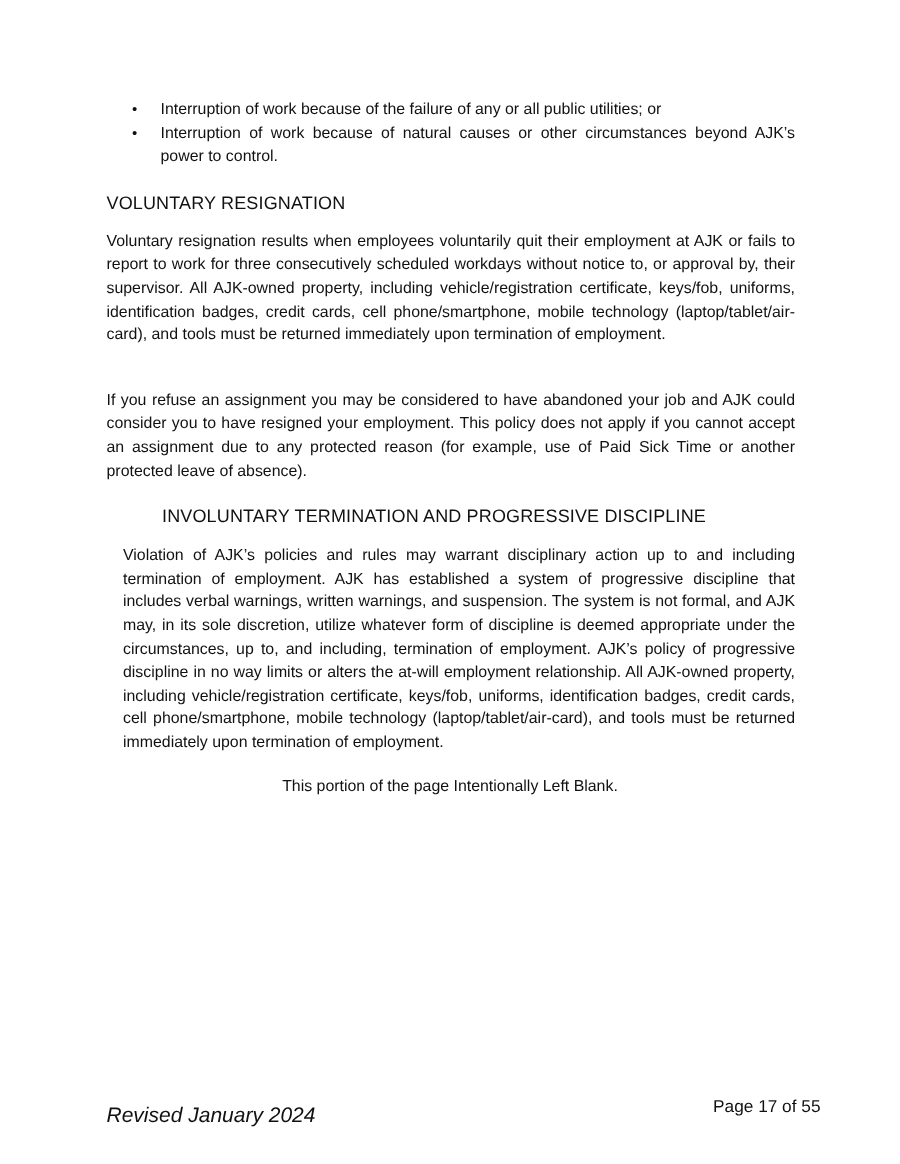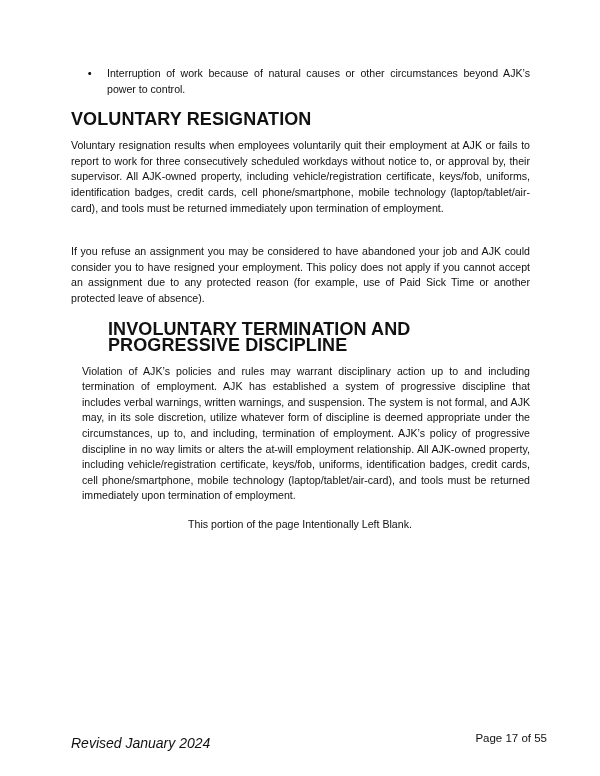--- a/index.html
+++ b/index.html
@@ -40,23 +40,23 @@
       text-align: justify;
     }
     ul.bullets li .bullet {
       position: absolute;
       left: 17px;
       top: 0;
       font-size: 10px;
     }
     h2 {
       margin: 0;
-      font-size: 18px;
+      font-size: 12px;
       line-height: 16px;
-      font-weight: bold;
+      font-weight: normal;
       letter-spacing: 0.1px;
     }
     p {
       margin: 0;
       text-align: justify;
     }
     .h-vol { margin-top: 14px; }
     .p-vol1 { margin-top: 11px; }
     .p-vol2 { margin-top: 28px; }
     .h-inv { margin-top: 14px; padding-left: 37px; }
@@ -84,20 +84,21 @@
     }
   </style>
 </head>
 <body>
 
 <div class="page">
   <div class="content">
     <ul class="bullets">
       <li>
         <span class="bullet">•</span>
+        <span>Interruption of work because of the failure of any or all public utilities; or</span>
       </li>
       <li>
         <span class="bullet">•</span>
         <span>Interruption of work because of natural causes or other circumstances beyond AJK’s power to control.</span>
       </li>
     </ul>
 
     <h2 class="h-vol">VOLUNTARY RESIGNATION</h2>
     <p class="p-vol1">Voluntary resignation results when employees voluntarily quit their employment at AJK or fails to report to work for three consecutively scheduled workdays without notice to, or approval by, their supervisor.  All AJK-owned property, including vehicle/registration certificate, keys/fob, uniforms, identification badges, credit cards, cell phone/smartphone, mobile technology (laptop/tablet/air-card), and tools must be returned immediately upon termination of employment.</p>
     <p class="p-vol2">If you refuse an assignment you may be considered to have abandoned your job and AJK could consider you to have resigned your employment.  This policy does not apply if you cannot accept an assignment due to any protected reason (for example, use of Paid Sick Time or another protected leave of absence).</p>

